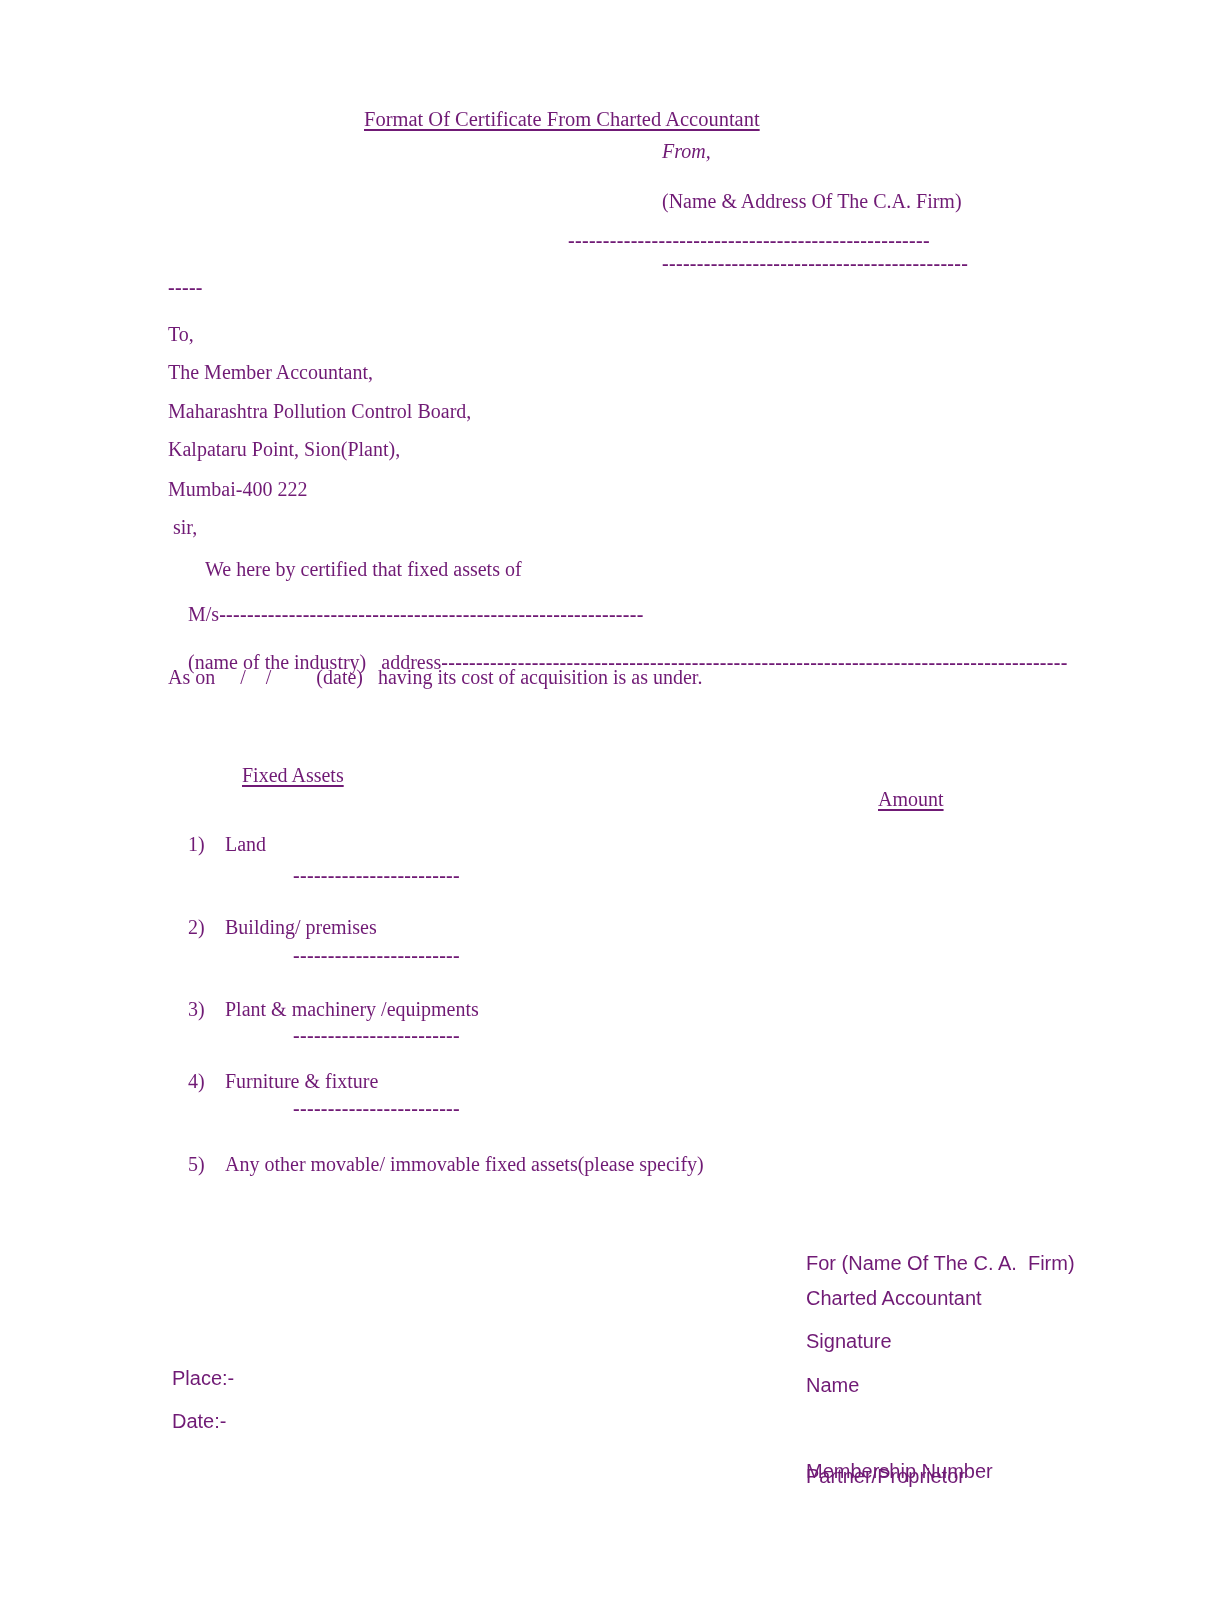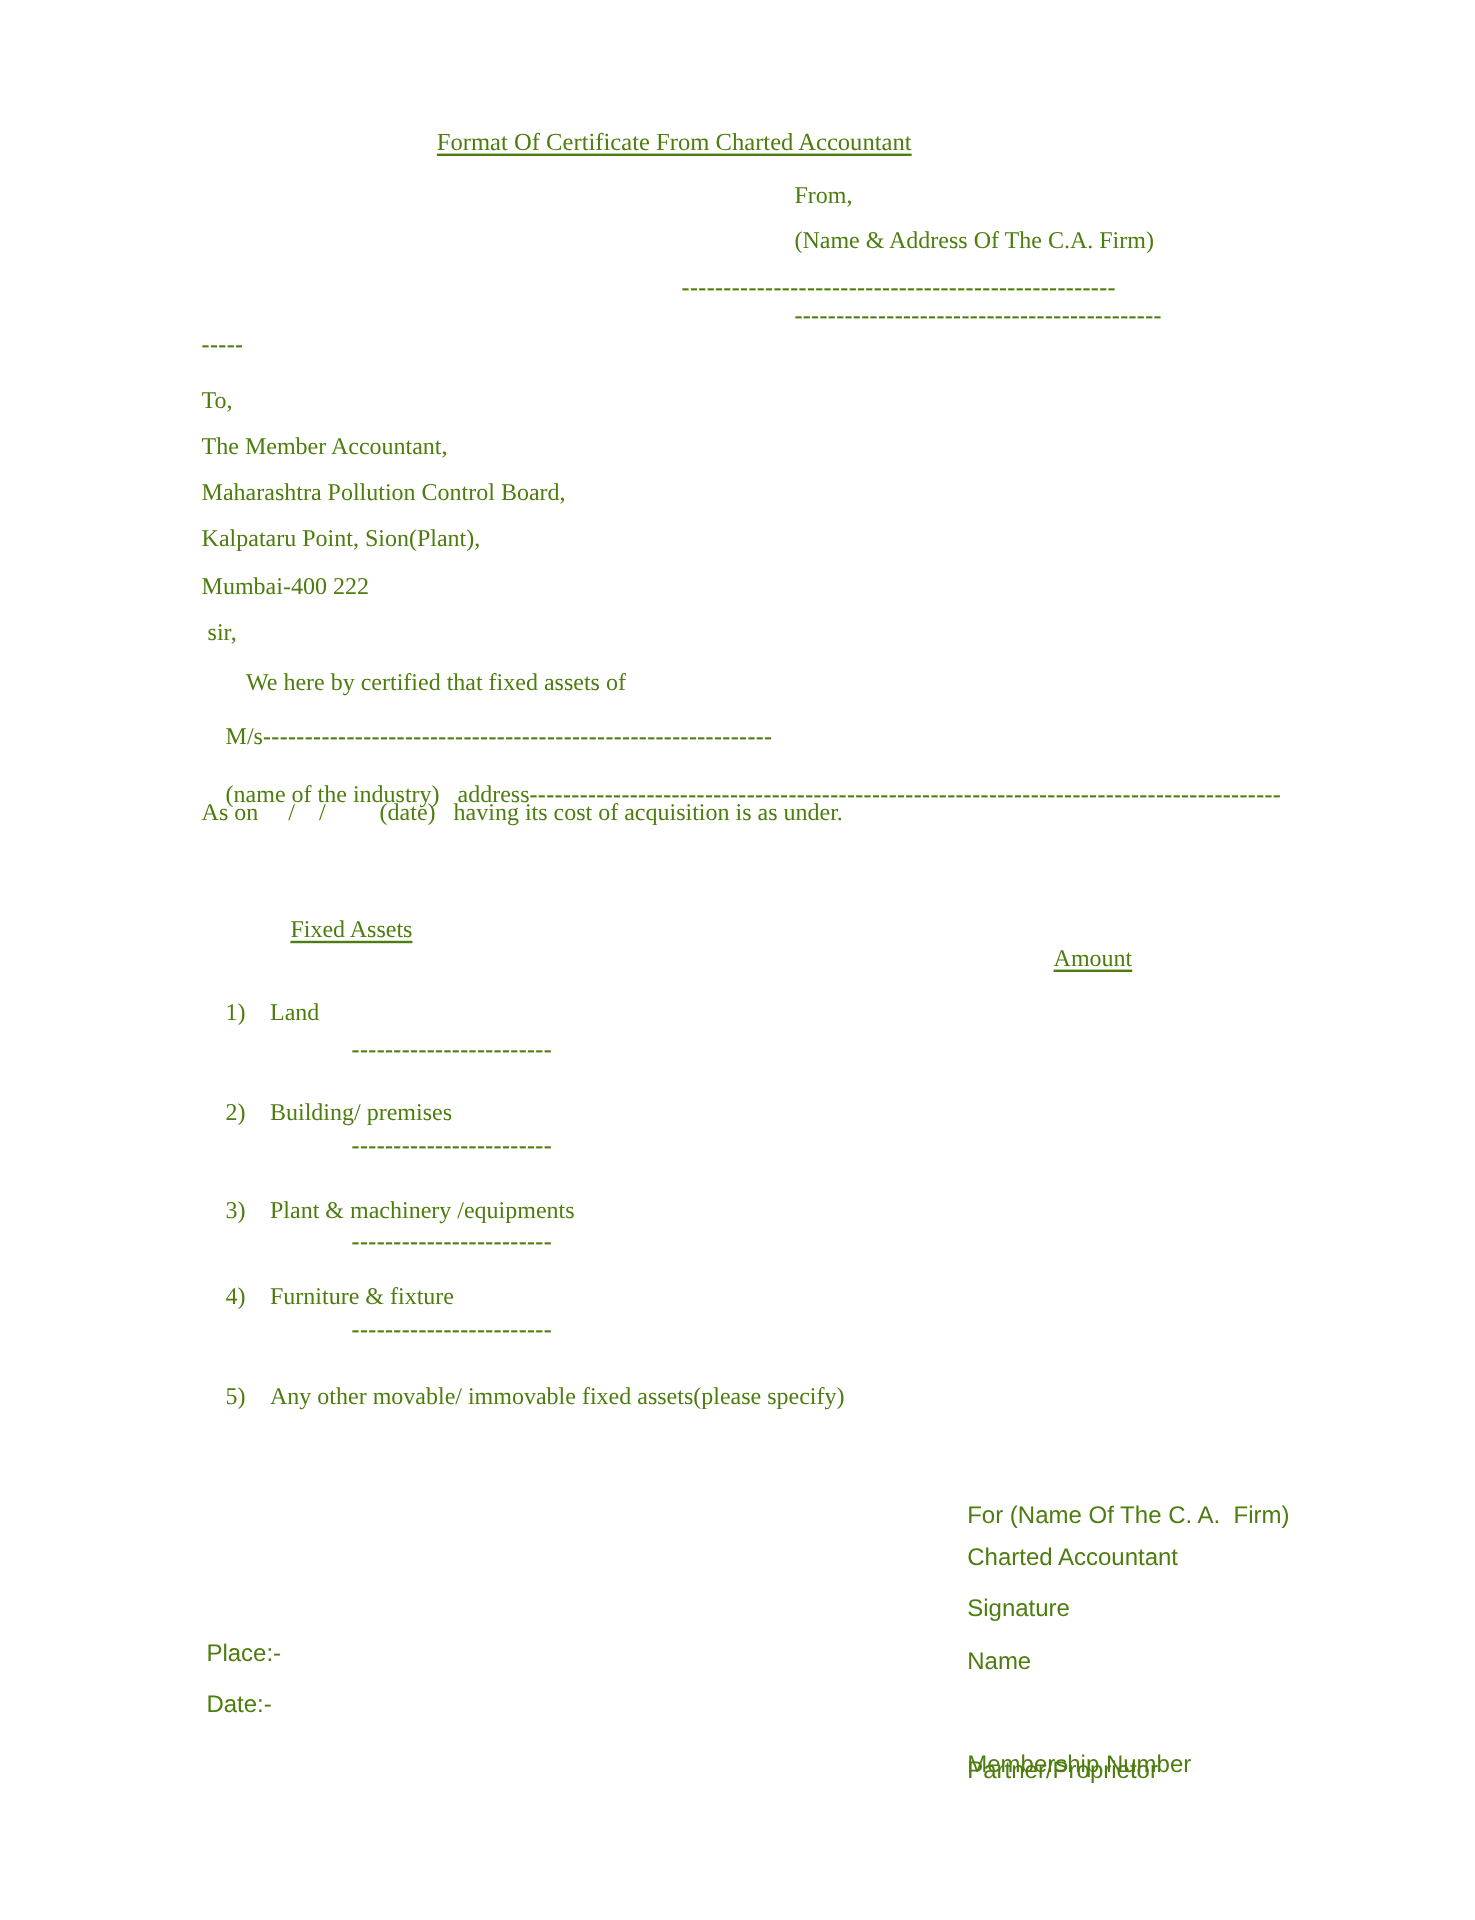--- a/index.html
+++ b/index.html
@@ -1,40 +1,40 @@
 <!DOCTYPE html>
 <html><head>
 <meta charset="utf-8">
 <style>
   html,body{margin:0;padding:0;background:#ffffff;}
   .page{
     position:relative;
     width:1229px;
     height:1600px;
     background:#ffffff;
-    color:#4d7c0f;
+    color:#701a75;
     overflow:hidden;
   }
   .abs{position:absolute;line-height:1.15;white-space:pre;}
   .serif{font-family:"Liberation Serif","DejaVu Serif",serif;font-size:20px;}
   .sans{font-family:"Liberation Sans","DejaVu Sans",sans-serif;font-size:20px;}
   .title{font-size:20.5px;text-decoration:underline;text-underline-offset:3px;}
   .u{text-decoration:underline;text-underline-offset:3px;}
   .dash{font-weight:bold;letter-spacing:0.3px;}
   .row{display:flex;}
   .num{display:inline-block;width:37px;}
 </style>
 </head>
 <body>
 
 <div class="page">
 
   <div class="abs serif title" style="left:364px; top:108px;">Format Of Certificate From Charted Accountant</div>
 
-  <div class="abs serif" style="left:662px; top:152px;">From,</div>
+  <div class="abs serif" style="left:662px; top:140px;font-style:italic;">From,</div>
   <div class="abs serif" style="left:662px; top:190px;">(Name &amp; Address Of The C.A. Firm)</div>
   <div class="abs serif dash" style="left:568px; top:229px;">----------------------------------------------------</div>
   <div class="abs serif dash" style="left:662px; top:252px;">--------------------------------------------</div>
   <div class="abs serif dash" style="left:168px; top:276px;">-----</div>
 
   <div class="abs serif" style="left:168px; top:323px;">To,</div>
   <div class="abs serif" style="left:168px; top:361px;">The Member Accountant,</div>
   <div class="abs serif" style="left:168px; top:400px;">Maharashtra Pollution Control Board,</div>
   <div class="abs serif" style="left:168px; top:438px;">Kalpataru Point, Sion(Plant),</div>
   <div class="abs serif" style="left:168px; top:478px;">Mumbai-400 222</div>

